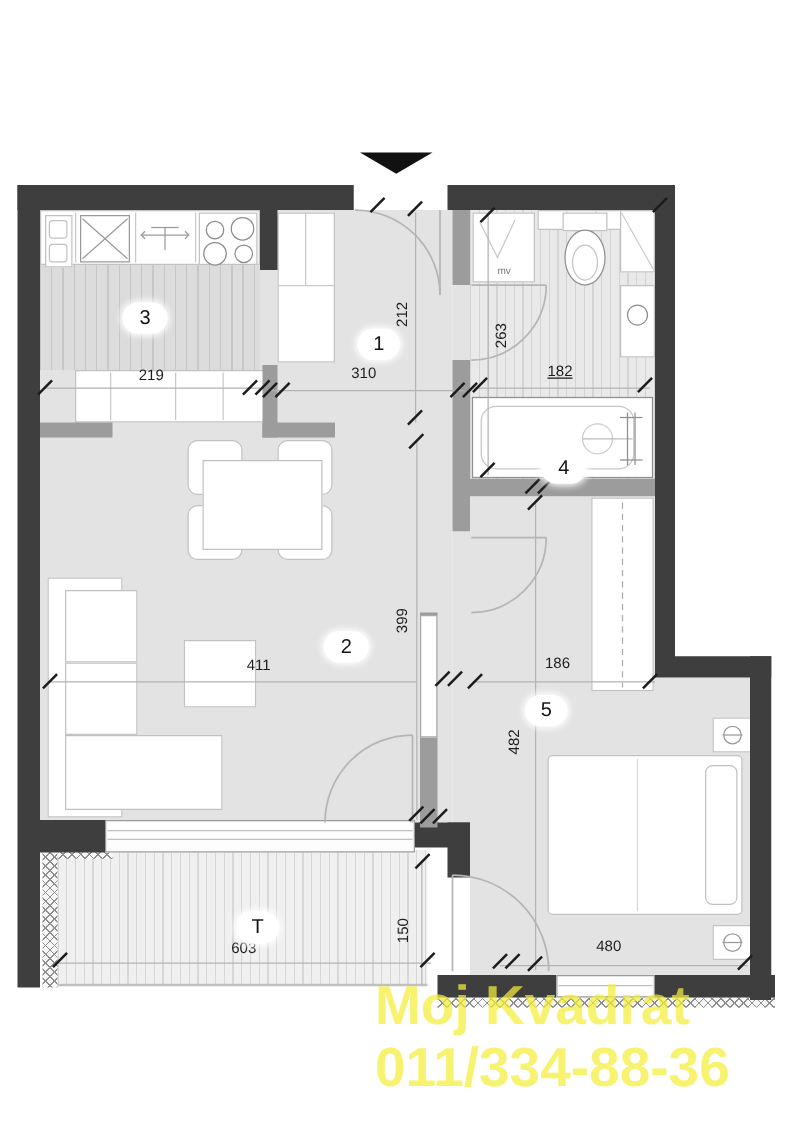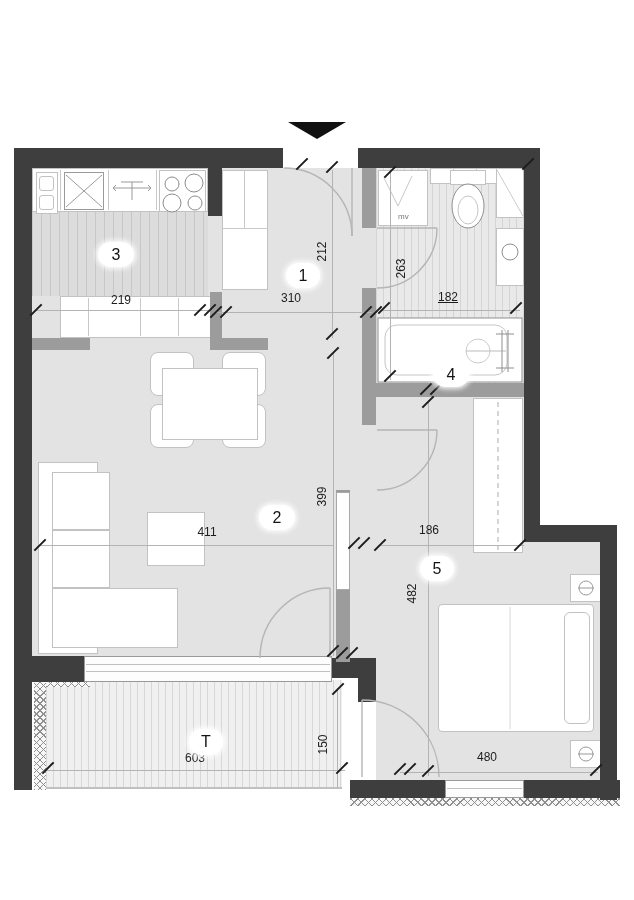--- a/index.html
+++ b/index.html
@@ -237,29 +237,33 @@
   <div class="tick" style="left:334px;top:652px;"></div>
   <div class="tick" style="left:344px;top:652px;"></div>
 
   <div class="dim" style="left:99px;top:294px;">219</div>
   <div class="dim" style="left:269px;top:292px;">310</div>
   <div class="dim rot" style="left:300px;top:245px;">212</div>
   <div class="dim rot" style="left:379px;top:262px;">263</div>
   <div class="dim" style="left:426px;top:291px;text-decoration:underline;">182</div>
   <div class="dim" style="left:185px;top:526px;">411</div>
   <div class="dim rot" style="left:300px;top:490px;">399</div>
-  <div class="dim" style="left:407px;top:524px;">186</div>
+  <div class="dim" style="left:424px;top:524px;">186</div>
   <div class="dim rot" style="left:390px;top:587px;">482</div>
   <div class="dim" style="left:465px;top:751px;">480</div>
   <div class="dim" style="left:173px;top:752px;">603</div>
   <div class="dim rot" style="left:301px;top:738px;">150</div>
 
   <div class="pill" style="left:98px;top:242px;width:36px;height:25px;">3</div>
   <div class="pill" style="left:286px;top:263px;width:34px;height:25px;">1</div>
   <div class="pill" style="left:433px;top:362px;width:36px;height:25px;">4</div>
   <div class="pill" style="left:259px;top:505px;width:36px;height:25px;">2</div>
   <div class="pill" style="left:420px;top:556px;width:34px;height:25px;">5</div>
   <div class="pill" style="left:189px;top:729px;width:34px;height:26px;">T</div>
 
   <div id="arrow"></div>
 
+  <div id="wm">
+    <span class="l1">Moj Kvadrat</span>
+    <span class="l2">011/334-88-36</span>
+  </div>
 
 </div>
 
 </body></html>

